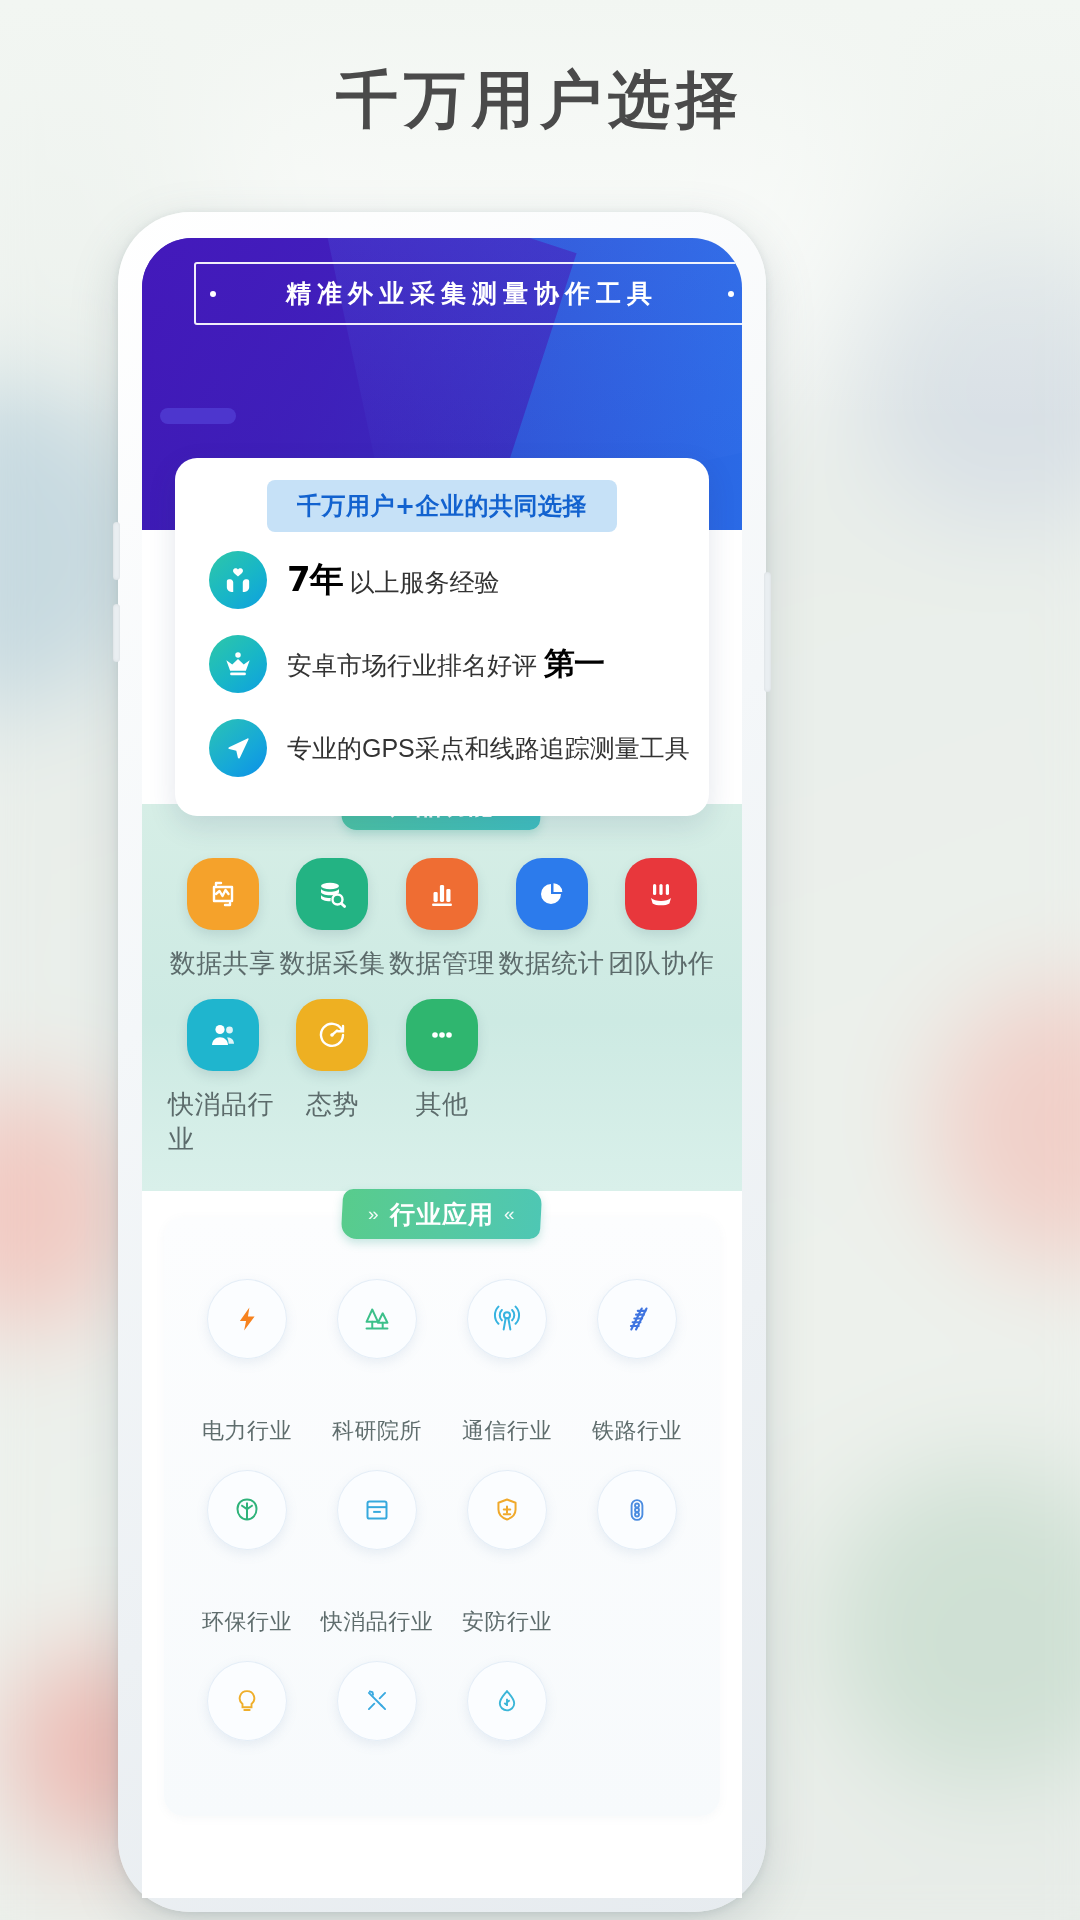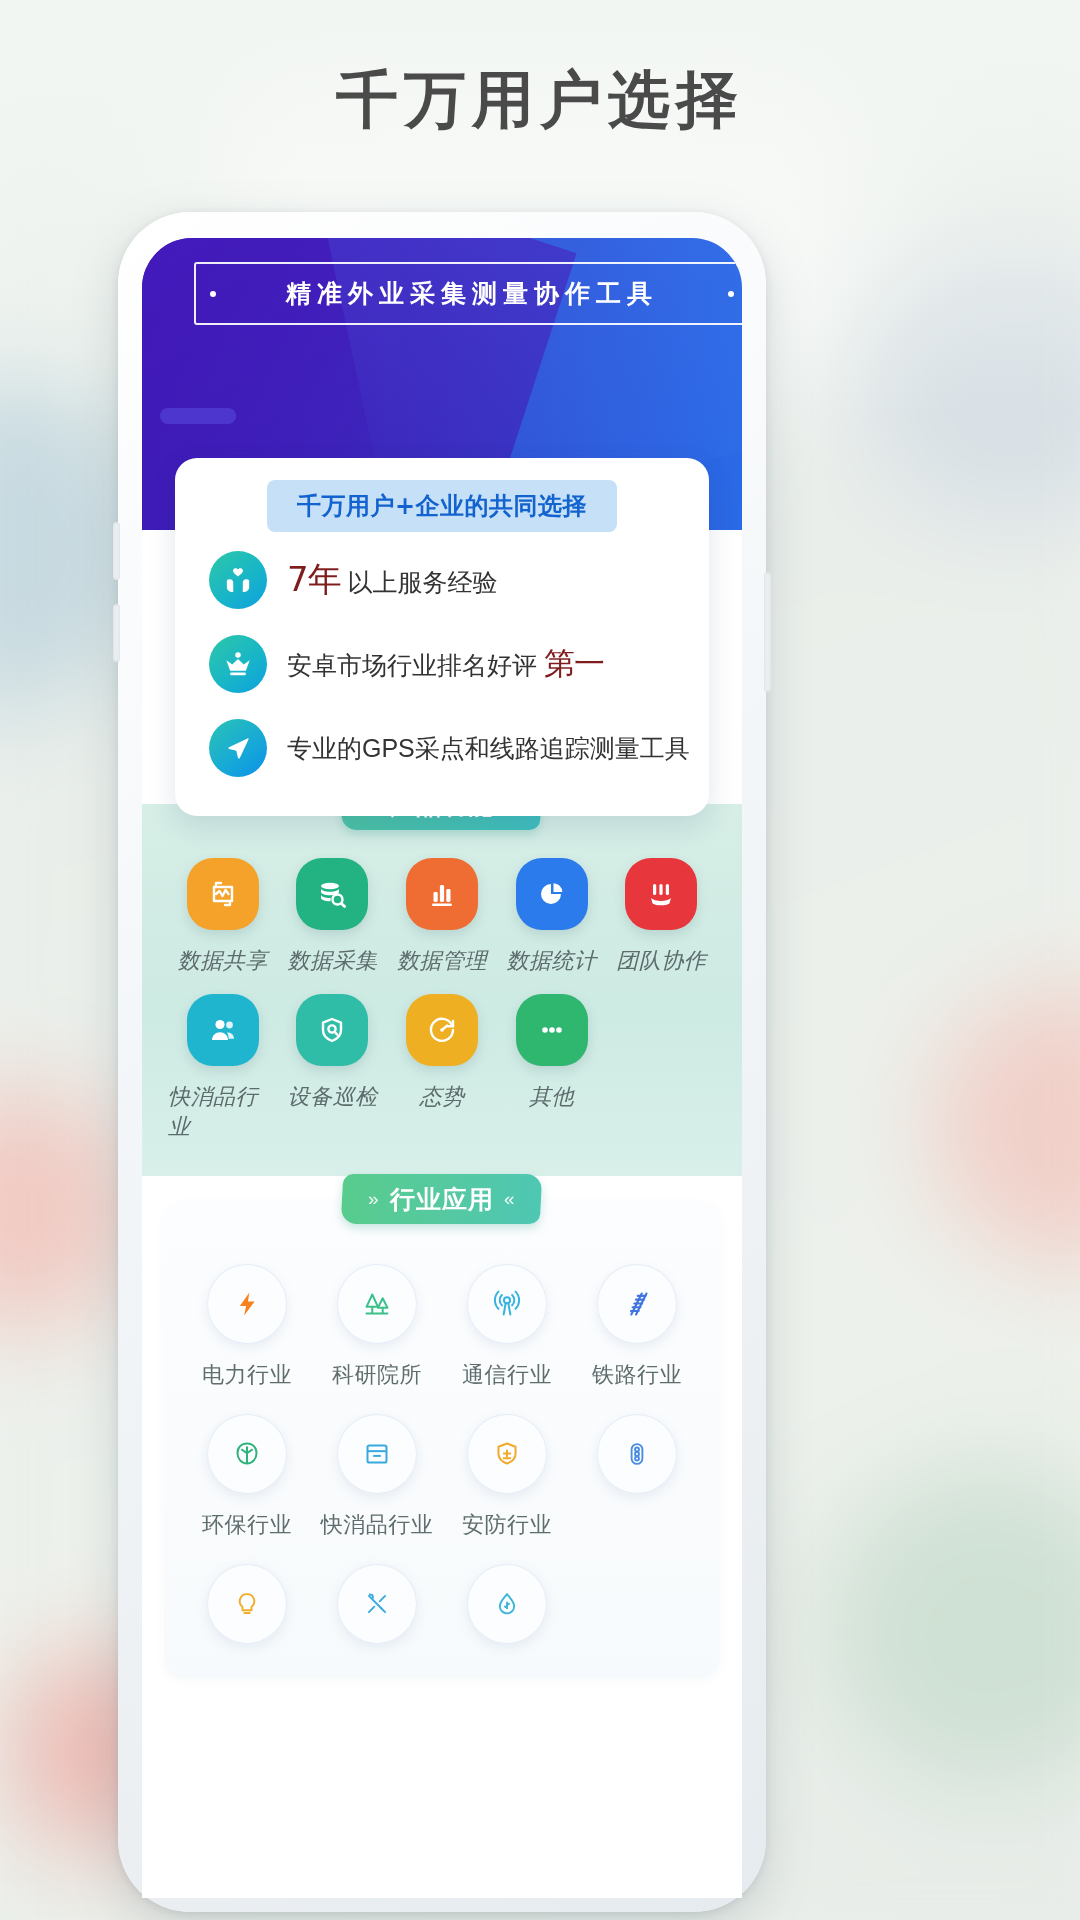--- a/index.html
+++ b/index.html
@@ -131,21 +131,21 @@
   .frow{ display:flex; align-items:center; padding:13px 0 13px 34px; }
   .fico{
     width:58px;height:58px;border-radius:50%;
     display:flex;align-items:center;justify-content:center;
     flex:0 0 auto; margin-right:20px;
     background:linear-gradient(140deg,#2ec7a8 0%,#18b6c7 55%,#0e9fe0 100%);
   }
   .fico.blue{ background:linear-gradient(140deg,#2bc3b4 0%,#16a8d8 60%,#0c8fe8 100%); }
   .ftxt{ font-size:25px; color:#333; letter-spacing:0; white-space:nowrap; }
   .ftxt .big{
-    color:#7f1d1d; font-weight:400; font-size:34px; letter-spacing:-1px;
+    color:#000000; font-weight:700; font-size:34px; letter-spacing:-1px;
     font-family:"DejaVu Sans","Liberation Sans",sans-serif;
   }
   .ftxt .big.small{ font-size:31px; }
 
   
   .sec{ position:relative; }
   .badgewrap{ display:flex; justify-content:center; }
   .badge{
     position:relative;
     height:50px; min-width:196px;
@@ -173,40 +173,40 @@
   .grid5{
     display:grid; grid-template-columns:repeat(5,1fr);
     padding:28px 26px 0 26px; row-gap:18px;
   }
   .cell{ display:flex; flex-direction:column; align-items:center; }
   .sq{
     width:72px;height:72px;border-radius:26px;
     display:flex;align-items:center;justify-content:center;
     box-shadow:0 5px 12px rgba(80,110,120,.18);
   }
-  .cell .lab{ margin-top:16px; font-size:22px; color:#5c6b6b; letter-spacing:.5px;font-style:italic; }
+  .cell .lab{ margin-top:16px; font-size:26px; color:#5c6b6b; letter-spacing:.5px; }
 
   
   .indsec{
     background:#ffffff;
     padding:26px 0 0 0;
   }
   .indcard{
     margin:0 22px;
     background:linear-gradient(180deg,#fcfdfe 0%,#f7fafc 100%);
     border-radius:20px;
     padding:40px 0 18px 0;
     box-shadow:0 2px 10px rgba(120,140,150,.06);
   }
   .indbadgewrap{ position:relative; margin-top:-68px; margin-bottom:26px; }
   .grid4{
     display:grid; grid-template-columns:repeat(4,1fr);
     padding:0 18px; row-gap:10px;
   }
-  .icell{ display:flex; flex-direction:column; align-items:center; padding-top:14px;}
+  .icell{ display:flex; flex-direction:column; align-items:center; padding-top:14px;gap:41px;}
   .circ{
     width:80px;height:80px;border-radius:50%;
     background:#fbfdff;
     box-shadow:0 4px 12px rgba(110,140,175,.13), inset 0 0 0 1px rgba(225,235,245,.9);
     display:flex;align-items:center;justify-content:center;
   }
   .icell .lab{ margin-top:16px; font-size:22px; color:#5f6d6d; letter-spacing:.5px; }
 
   svg{ display:block; }
 </style>
@@ -354,30 +354,20 @@
             <svg width="40" height="40" viewBox="0 0 40 40" fill="#fff">
               <circle cx="17" cy="14.5" r="4.6"></circle>
               <path d="M9 30c0-4.6 3.6-7.8 8-7.8s8 3.2 8 7.8z"></path>
               <circle cx="26.5" cy="15" r="3.4" opacity=".85"></circle>
               <path d="M24 22.6c3.6-.5 7 2 7 6.2h-5.4c0-2.5-.6-4.6-1.6-6.2z" opacity=".85"></path>
             </svg>
           </div>
           <div class="lab">快消品行业</div>
         </div>
 
-        <div class="cell">
-          <div class="sq" style="background:#2fbda8">
-            <svg width="40" height="40" viewBox="0 0 40 40" fill="none" stroke="#fff" stroke-width="2.4" stroke-linecap="round" stroke-linejoin="round">
-              <path d="M20 9l9 3.6v7.6c0 5.4-4 8.8-9 10.8-5-2-9-5.4-9-10.8v-7.6z"></path>
-              <circle cx="20" cy="19" r="3.6"></circle>
-              <path d="M22.6 21.8l2.6 2.8"></path>
-            </svg>
-          </div>
-          <div class="lab">设备巡检</div>
-        </div>
 
 
         <div class="cell">
           <div class="sq" style="background:#eeb022">
             <svg width="40" height="40" viewBox="0 0 40 40" fill="none" stroke="#fff" stroke-width="2.4" stroke-linecap="round">
               <path d="M29.6 14.4A11 11 0 1 0 31 20"></path>
               <path d="M31 11v5.2h-5.2"></path>
               <path d="M20 20l5-4.4"></path>
               <circle cx="20" cy="20" r="1.8" fill="#fff" stroke="none"></circle>
             </svg>

